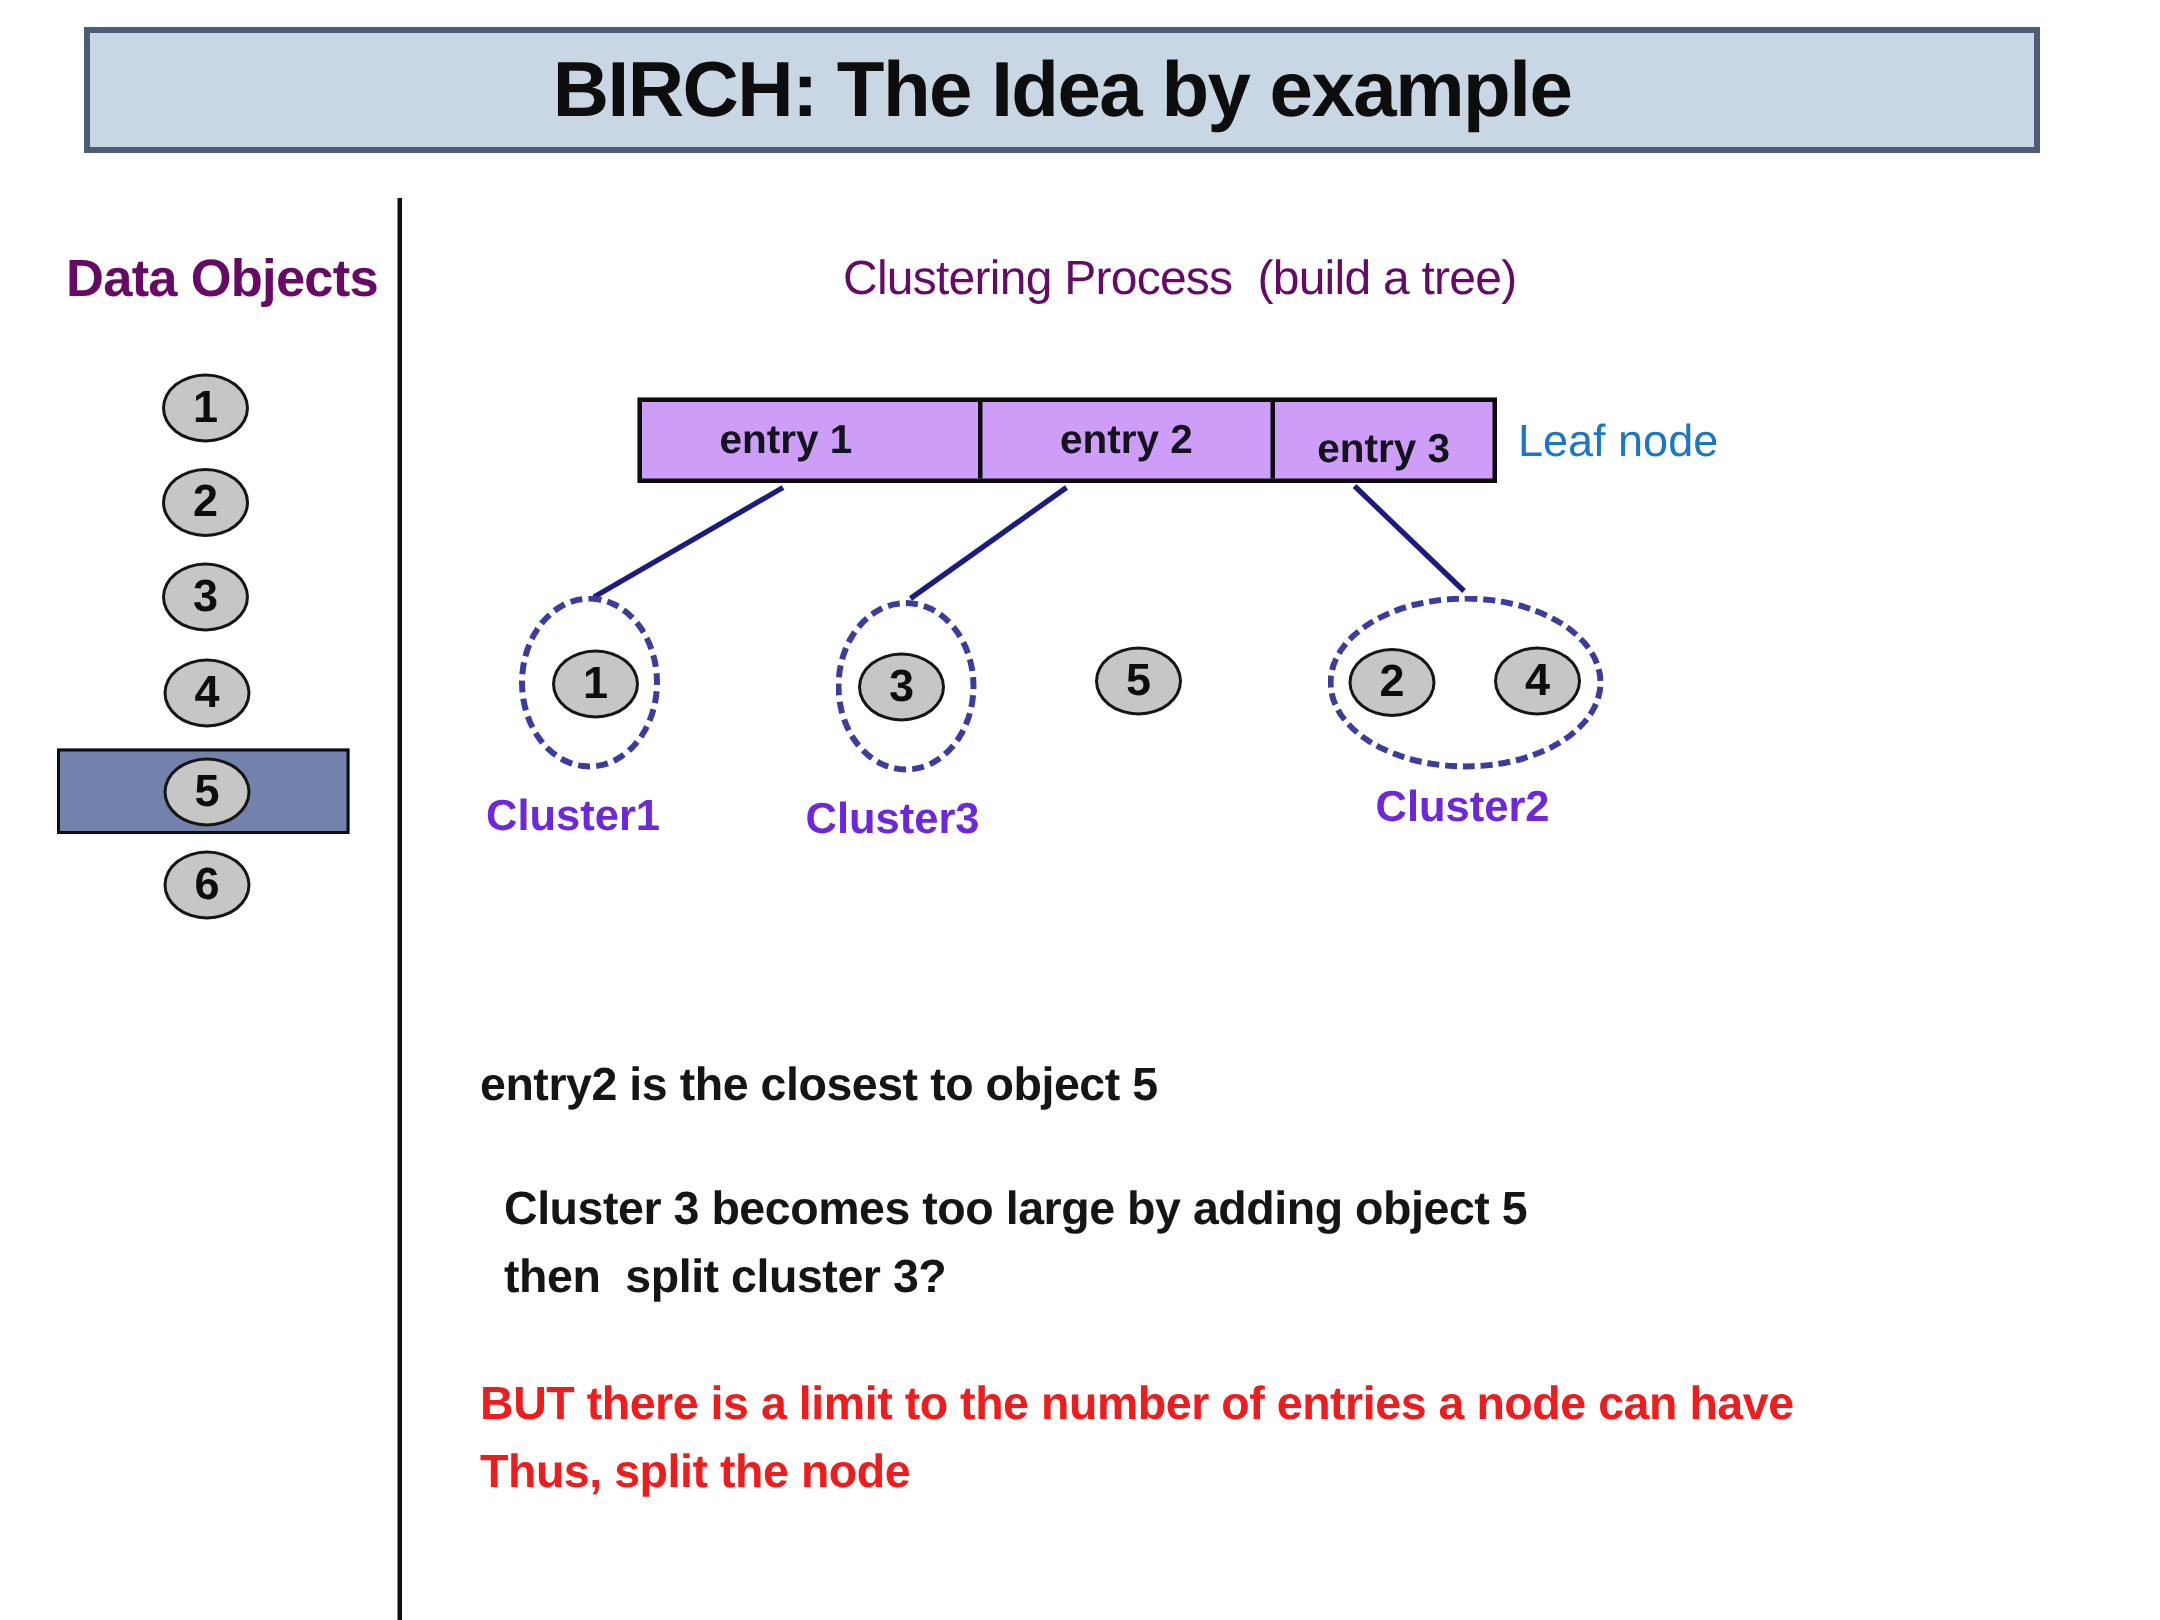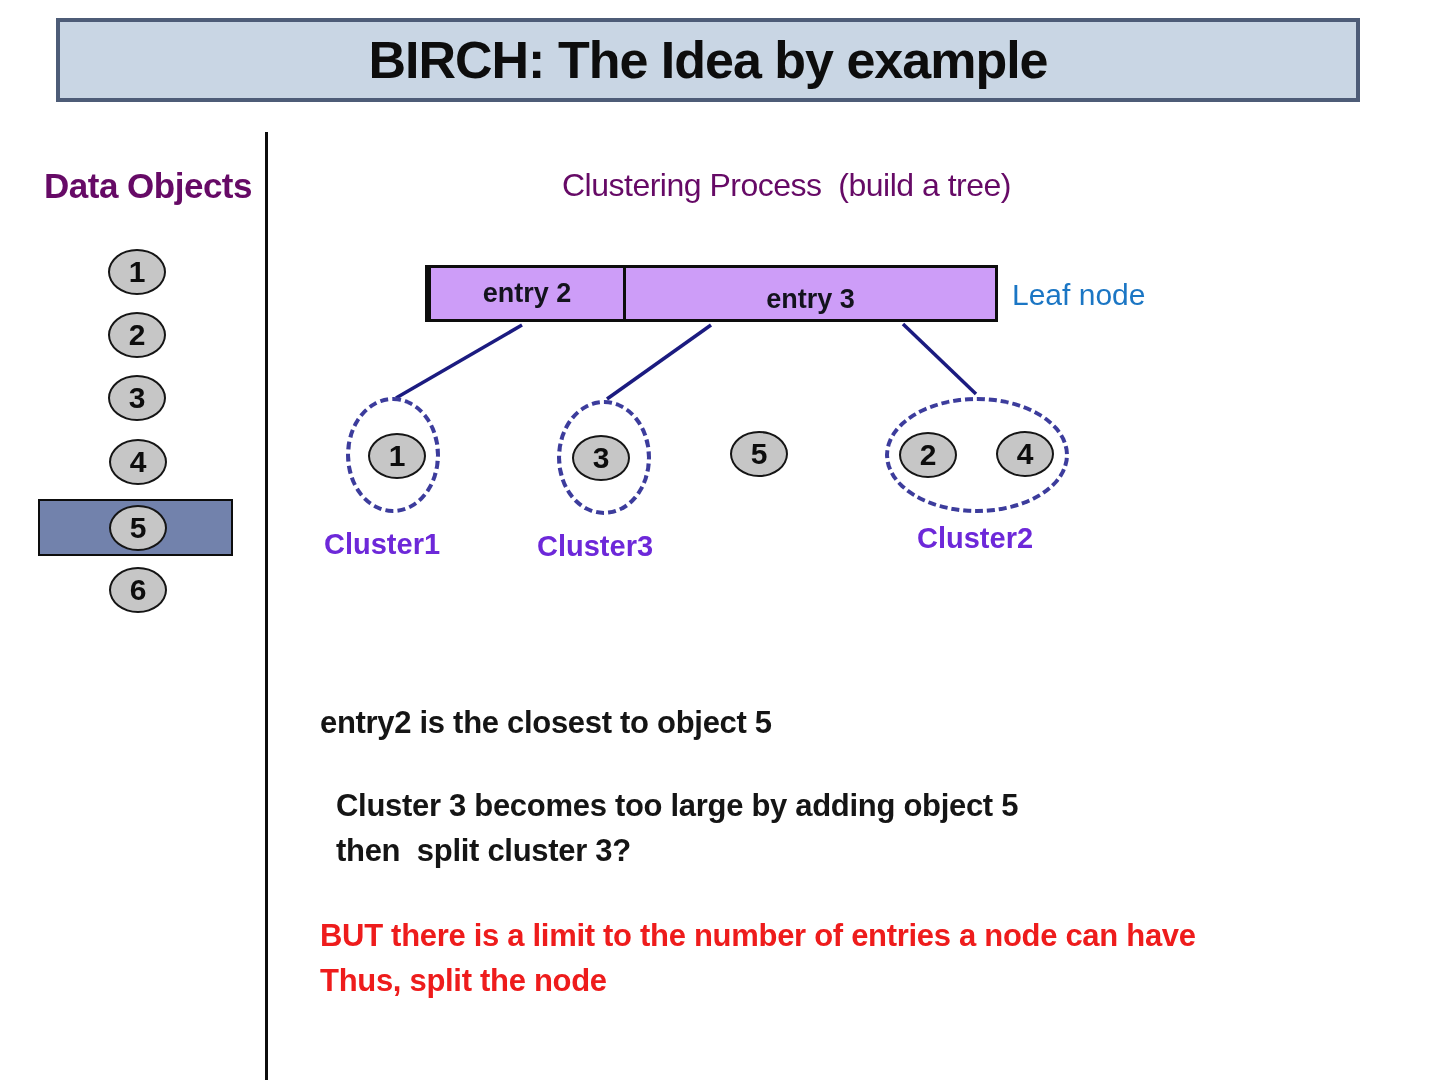--- a/index.html
+++ b/index.html
@@ -41,21 +41,21 @@
   .leaf-node{
     position:absolute;left:425px;top:265px;width:573px;height:57px;
     border:3px solid #0d0d0d;box-sizing:border-box;background:#cd9df8;
     display:flex;z-index:2;
   }
   .leaf-cell{
     display:flex;align-items:center;justify-content:center;
     font-size:27px;font-weight:bold;color:#13131d;white-space:pre;
   }
   .leaf-cell.c1{width:192px;}
-  .leaf-cell.c2{width:195px;border-left:3px solid #0d0d0d;box-sizing:border-box;}
+  .leaf-cell.c2{width:195px;border-left:3px solid #0d0d0d;box-sizing:border-box;margin-left:32px;}
   .leaf-cell.c3{flex:1;border-left:3px solid #0d0d0d;box-sizing:border-box;}
   .leaf-cell.c3 span{position:relative;top:6px;}
   .leaf-node-label{
     position:absolute;left:1012px;top:278px;
     font-size:30px;font-weight:normal;color:#1b76c4;white-space:pre;
   }
   
   .connectors{position:absolute;left:0;top:0;width:1440px;height:1080px;z-index:1;}
   
   .cluster-ellipse{
@@ -108,20 +108,21 @@
   <div class="obj-circle" style="left:109px;top:505px;">
       <span>5</span>
     </div>
   <div class="obj-circle" style="left:109px;top:567px;">
       <span>6</span>
     </div>
 
   <div class="clustering-heading">Clustering Process  (build a tree)</div>
 
   <div class="leaf-node">
+    <div class="leaf-cell c1"><span>entry 1</span></div>
     <div class="leaf-cell c2"><span>entry 2</span></div>
     <div class="leaf-cell c3"><span>entry 3</span></div>
   </div>
   <div class="leaf-node-label">Leaf node</div>
 
   <svg class="connectors" viewBox="0 0 1440 1080" xmlns="http://www.w3.org/2000/svg">
     <line x1="522" y1="325" x2="396" y2="398" stroke="#1b1b80" stroke-width="3.5"></line>
     <line x1="711" y1="325" x2="607" y2="399" stroke="#1b1b80" stroke-width="3.5"></line>
     <line x1="903" y1="324" x2="976" y2="394" stroke="#1b1b80" stroke-width="3.5"></line>
   </svg>

